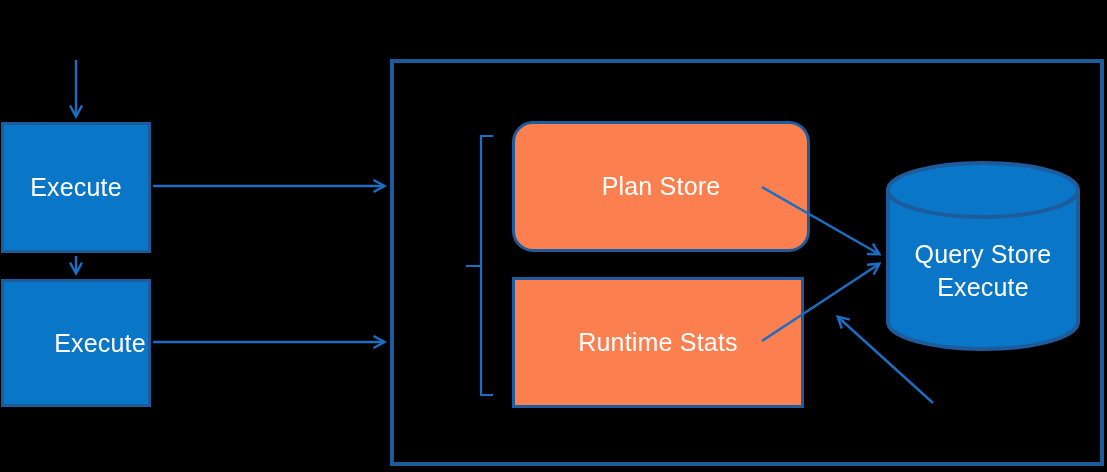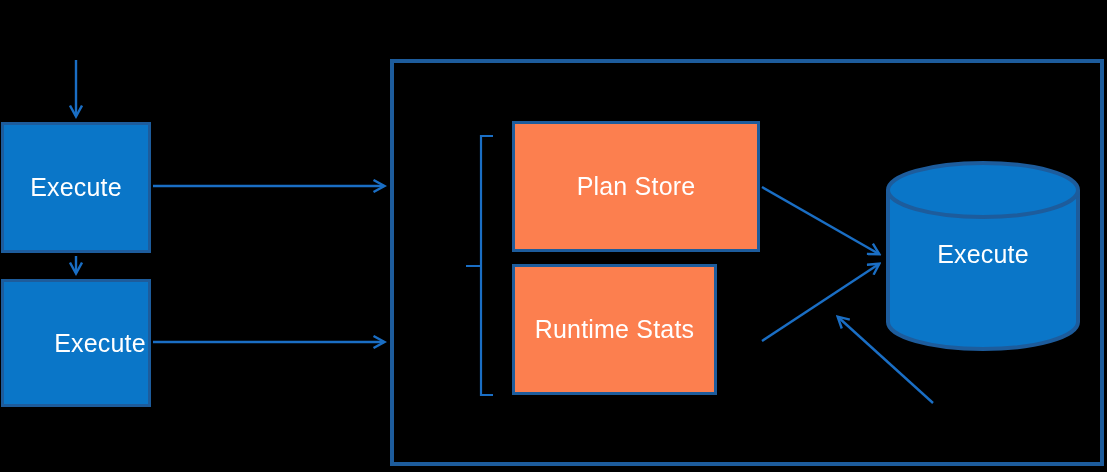--- a/index.html
+++ b/index.html
@@ -18,22 +18,22 @@
     font-size:25px;
     font-weight:400;
     border:3px solid #1d5c9c;
     text-align:center;
     letter-spacing:0.2px;
   }
   .blue-node{background:#0a76c8;}
   .orange-node{background:#fc7f4f;}
   .node-compile{left:1px;top:122px;width:150px;height:131px;}
   .node-execute{left:1px;top:279px;width:150px;height:128px;padding-left:48px;}
-  .node-plan{left:512px;top:121px;width:248px;height:131px;}
-  .node-runtime{left:512px;top:264px;width:205px;height:131px;}
+  .node-plan{left:512px;top:121px;width:298px;height:131px;border-radius:21px;}
+  .node-runtime{left:512px;top:277px;width:292px;height:131px;}
   .outer-box{
     position:absolute;
     left:390px;top:59px;width:714px;height:407px;
     box-sizing:border-box;
     border:4px solid #1d5c9c;
     background:transparent;
   }
   .overlay-svg{
     position:absolute;left:0;top:0;width:1107px;height:472px;
     pointer-events:none;
@@ -94,16 +94,17 @@
 
     <line x1="933" y1="403" x2="838" y2="317" stroke="#1a6ec4" stroke-width="2.4" marker-end="url(#ah)"></line>
 
     <g>
       <path d="M888,190 L888,322 A95,27 0 0 0 1078,322 L1078,190" fill="#0a76c8" stroke="#1d5c9c" stroke-width="4"></path>
       <ellipse cx="983" cy="190" rx="95" ry="27" fill="#0a76c8" stroke="#1d5c9c" stroke-width="4"></ellipse>
     </g>
   </svg>
 
   <div class="cyl-label">
+    <div>Query Store</div>
     <div>Execute</div>
   </div>
 
 </div>
 
 </body></html>

